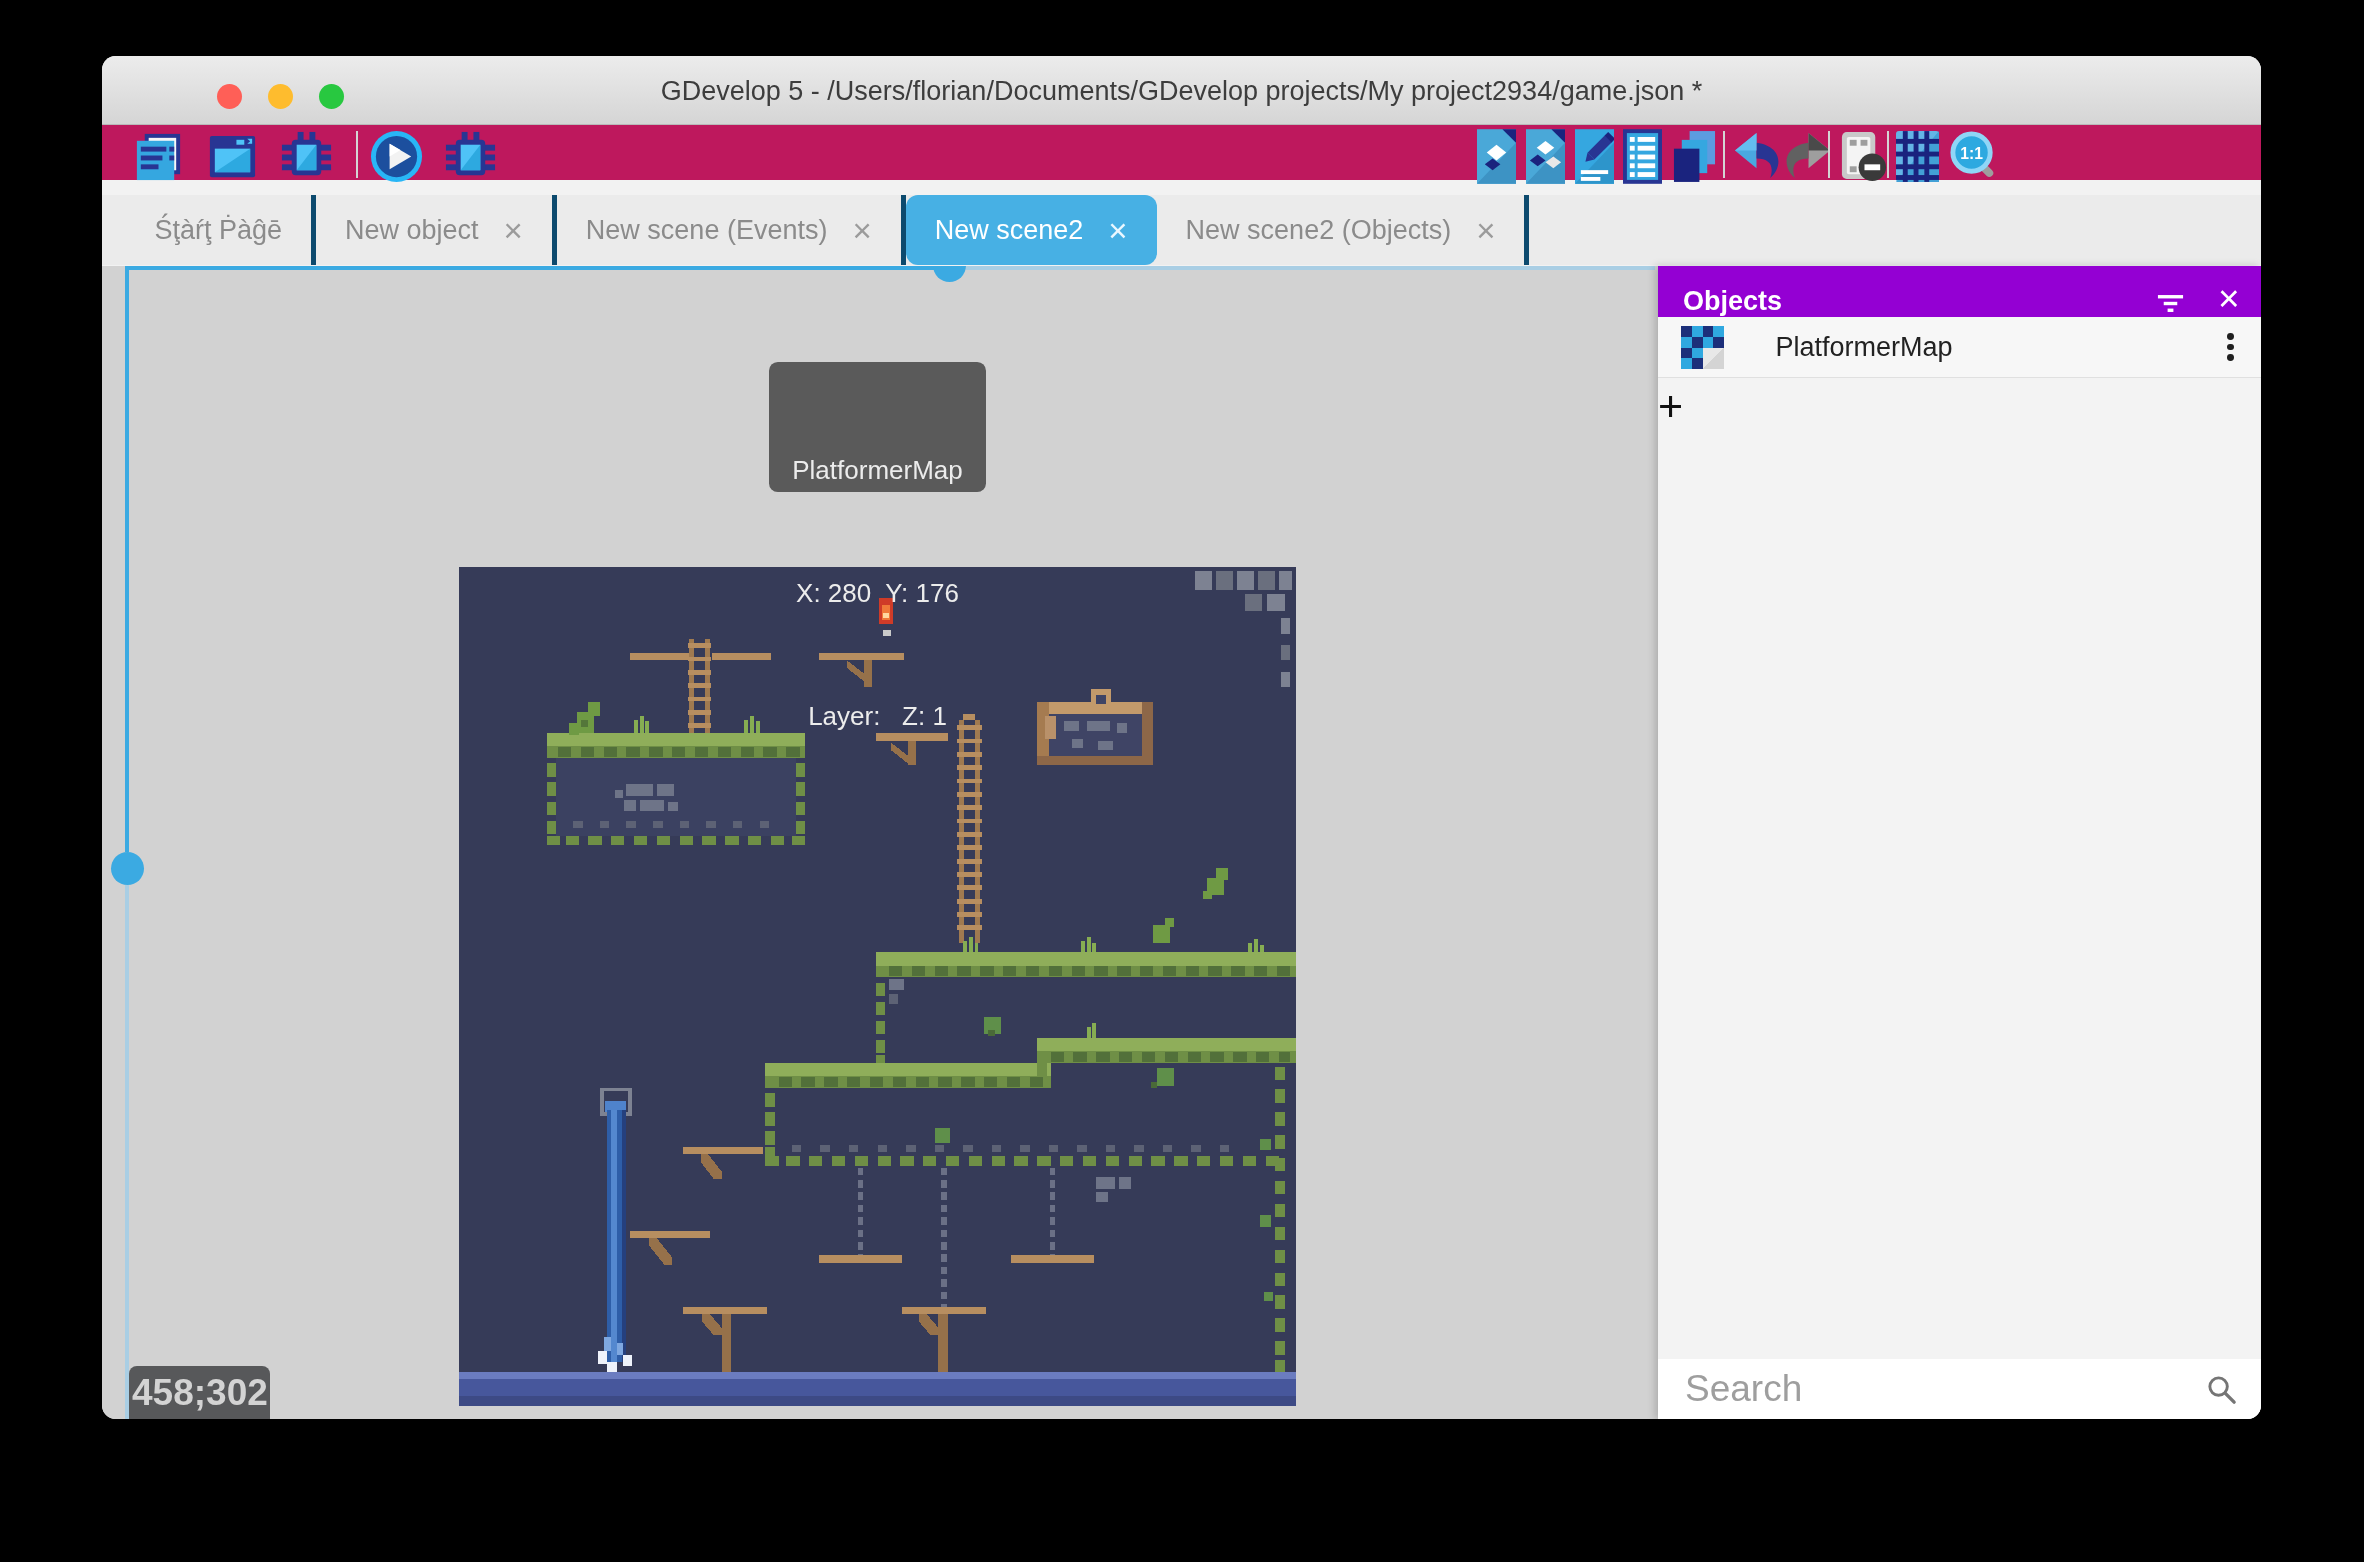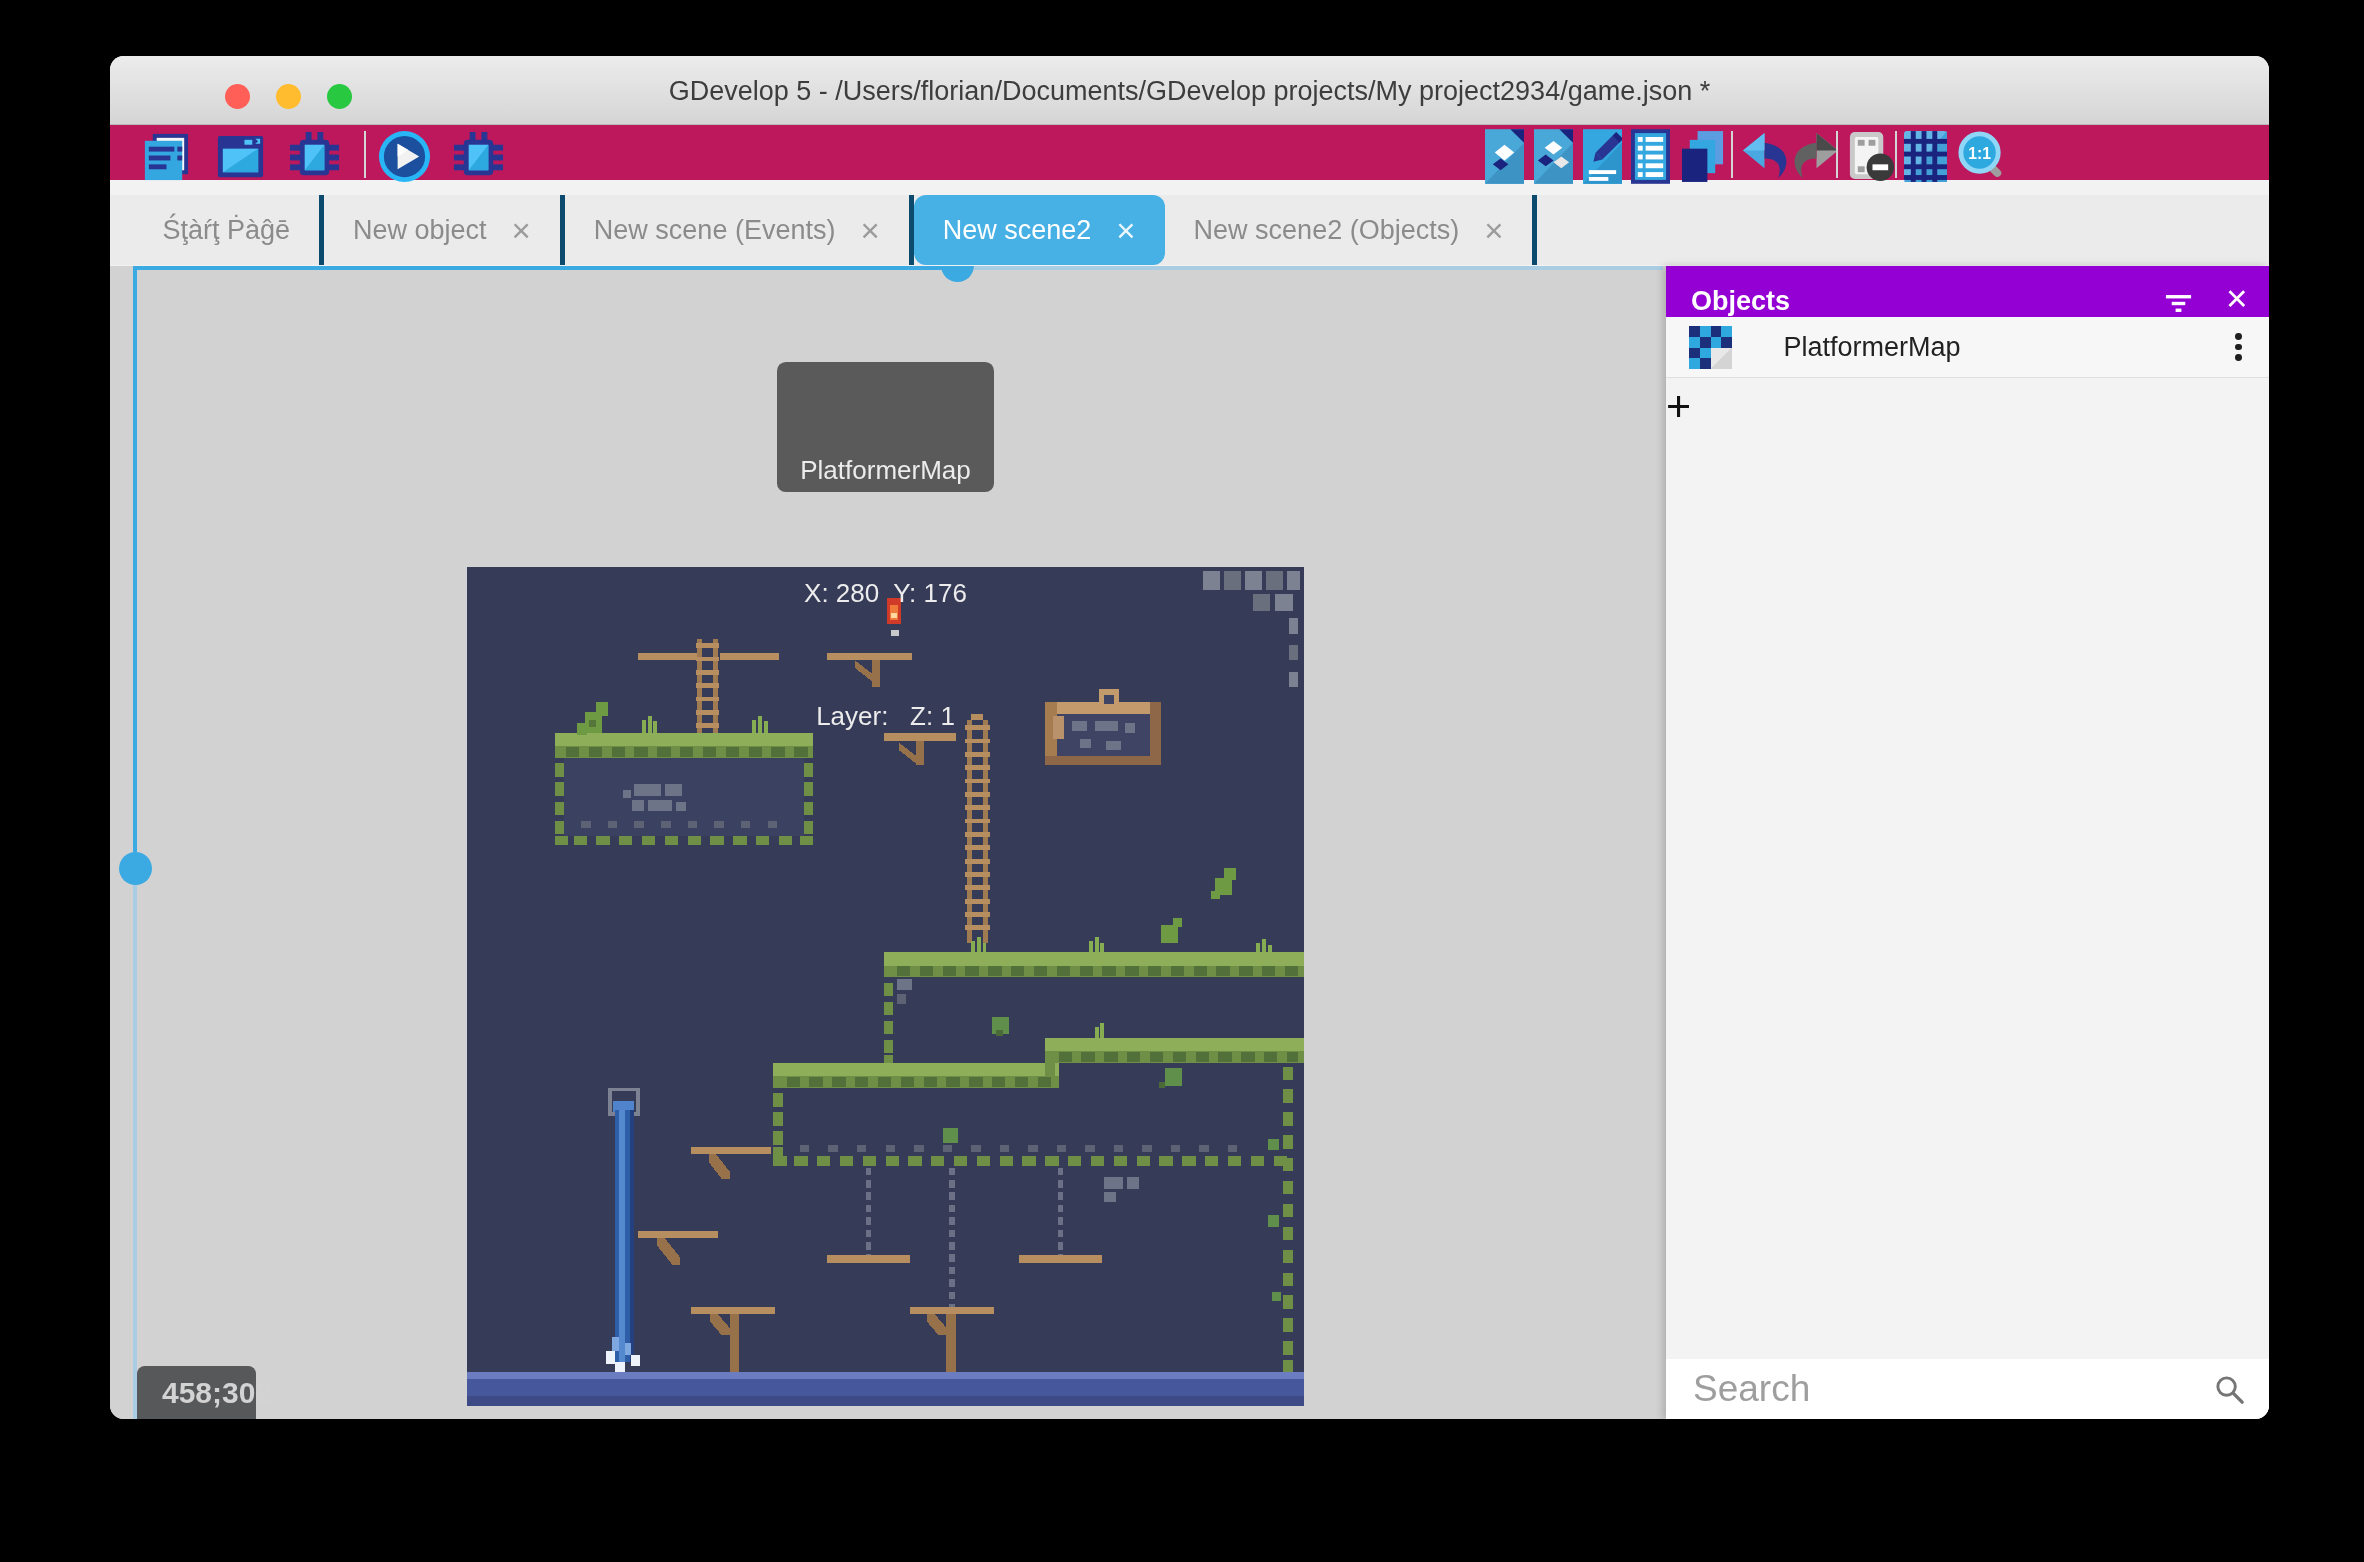--- a/index.html
+++ b/index.html
@@ -1,19 +1,19 @@
 <!DOCTYPE html>
 <html><head>
 <meta charset="utf-8">
 <style>
   html,body{margin:0;padding:0;background:#000;}
   .stage{position:relative;width:2364px;height:1562px;background:#000;overflow:hidden;
          font-family:"Liberation Sans",sans-serif;-webkit-font-smoothing:antialiased;}
   .abs{position:absolute;}
-  .window{left:110px;top:56px;width:2159px;height:1363px;background:#f2f2f2;
+  .window{left:102px;top:56px;width:2159px;height:1363px;background:#f2f2f2;
           border-radius:13.7px;overflow:hidden;box-shadow:0 23.4px 68px rgba(0,0,0,.6);}
   
   .titlebar{left:0;top:0;width:100%;height:68px;
             background:linear-gradient(#ececec,#d5d5d5);border-bottom:1px solid #b9b9b9;}
   .tl{width:25px;height:25px;border-radius:50%;top:28px;}
   .title{width:100%;text-align:center;top:19.5px;font-size:27px;color:#3d3d3d;}
   
   .toolbar{left:0;top:69px;width:100%;height:55px;background:#be185d;}
   .tbtn{background:none;border:none;padding:0;cursor:pointer;position:absolute;top:3.9px;}
   .tdiv{width:2px;background:#d4d4d4;top:5.9px;height:47px;}
@@ -25,23 +25,23 @@
   .tab.active{background:#47b0e4;color:#ffffff;border-right:none;border-radius:12px;}
   .tab.active .x{color:#eaf7ff;}
   
   .canvas{left:0;top:210px;width:1556px;height:1154px;background:#d2d2d2;overflow:hidden;}
   .selline{background:#3baae2;}
   .selline.faded{background:#a9cee4;}
   .handle{width:33px;height:33px;border-radius:50%;background:#3baae2;}
   .tooltip{left:667px;top:96px;width:217px;height:130px;background:rgba(84,84,84,.96);
            border-radius:8.8px;color:#ececec;text-align:center;font-size:26px;line-height:41px;
            padding-top:5.9px;box-sizing:border-box;white-space:pre;}
-  .coordchip{left:27px;top:1100px;width:119px;height:54px;background:rgba(80,81,83,.95);
-             border-radius:7.8px 7.8px 0 0;color:#d3d3d3;font-size:30px;font-weight:bold;
-             line-height:54px;padding-left:25px;box-sizing:border-box;}
+  .coordchip{left:27px;top:1100px;width:141px;height:54px;background:rgba(80,81,83,.95);
+             border-radius:7.8px 7.8px 0 0;color:#d3d3d3;font-size:37px;font-weight:bold;
+             line-height:54px;padding-left:3px;box-sizing:border-box;}
   
   .panel{left:1556px;top:210px;width:603px;height:1154px;background:#f3f3f3;
          box-shadow:-2.9px 0 7.8px rgba(0,0,0,.18);}
   .panelhead{left:0;top:0;width:100%;height:51px;background:#9400d3;color:#fff;
              display:flex;align-items:flex-end;}
   .panelhead .t{font-size:27px;font-weight:600;margin-left:25px;flex:1;}
   .ibtn{background:none;border:none;padding:0;cursor:pointer;}
   .objrow{left:0;top:51px;width:100%;height:60px;background:#f7f7f7;border-bottom:1px solid #e0e0e0;
           display:flex;align-items:center;cursor:pointer;}
   .objrow .nm{font-size:27px;color:#222;margin-left:51px;flex:1;}

